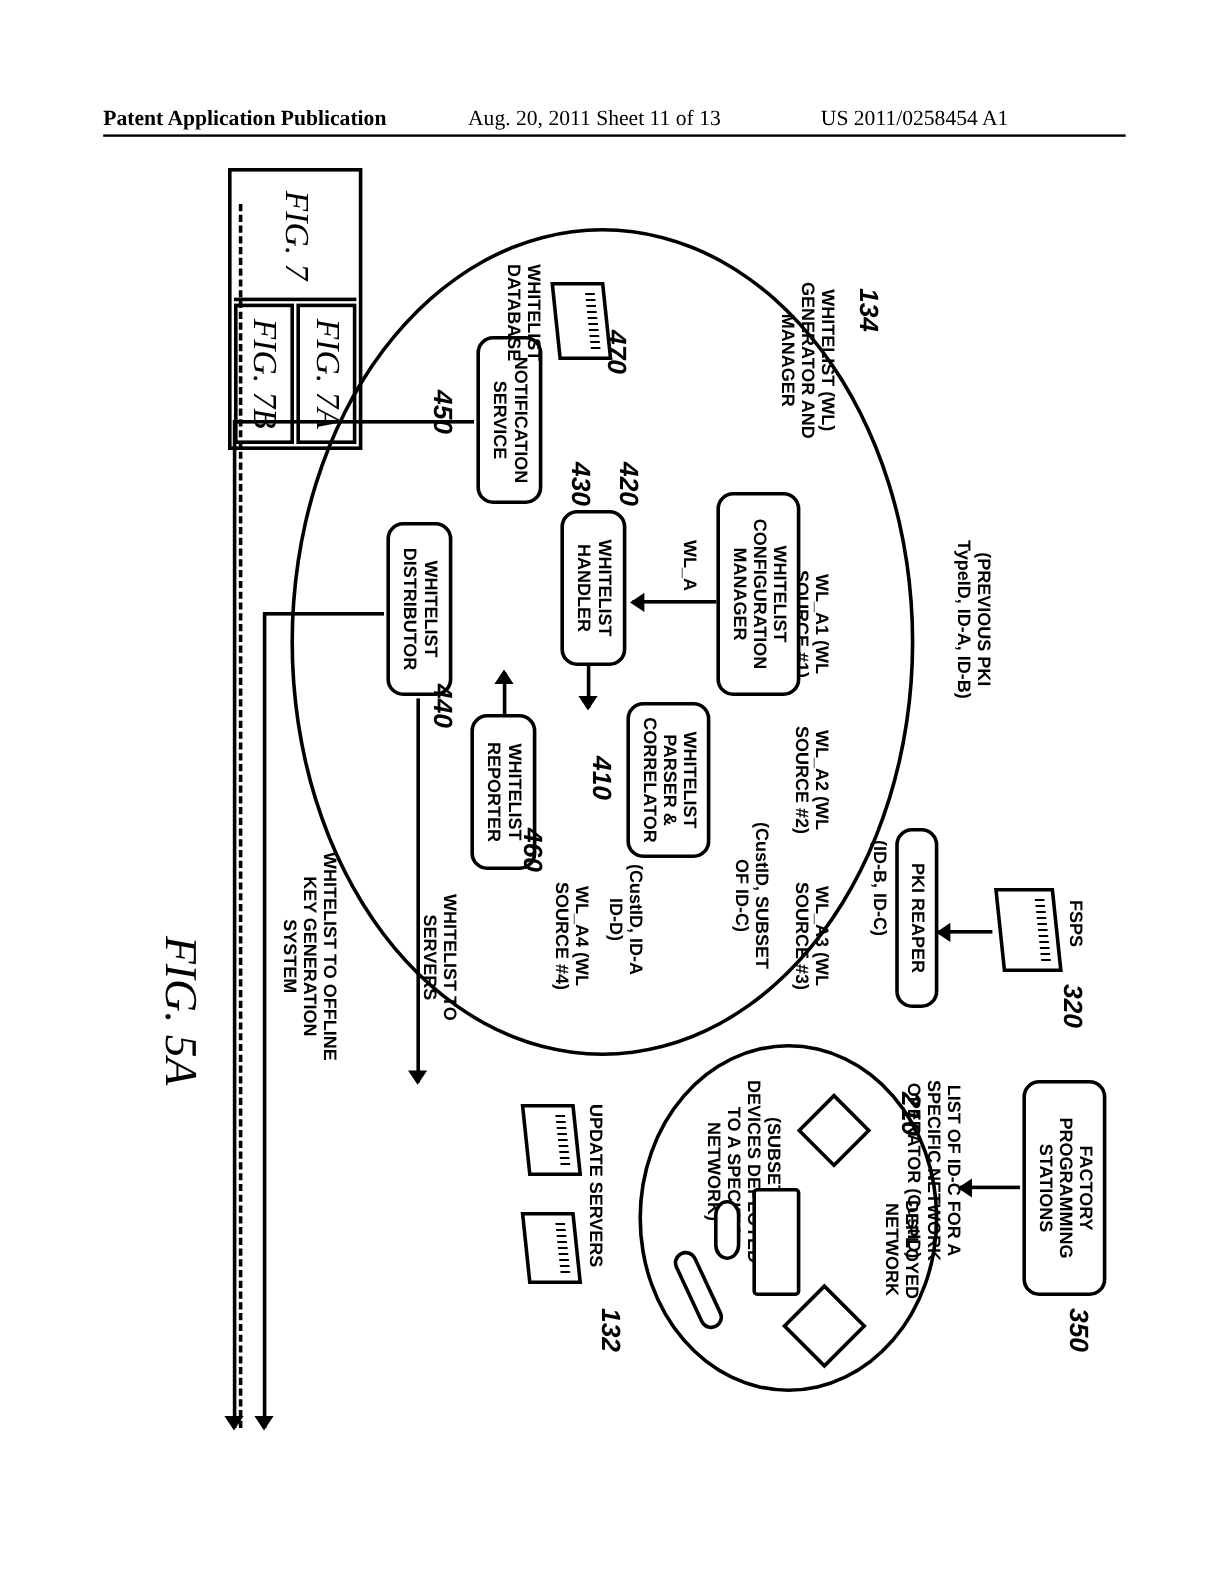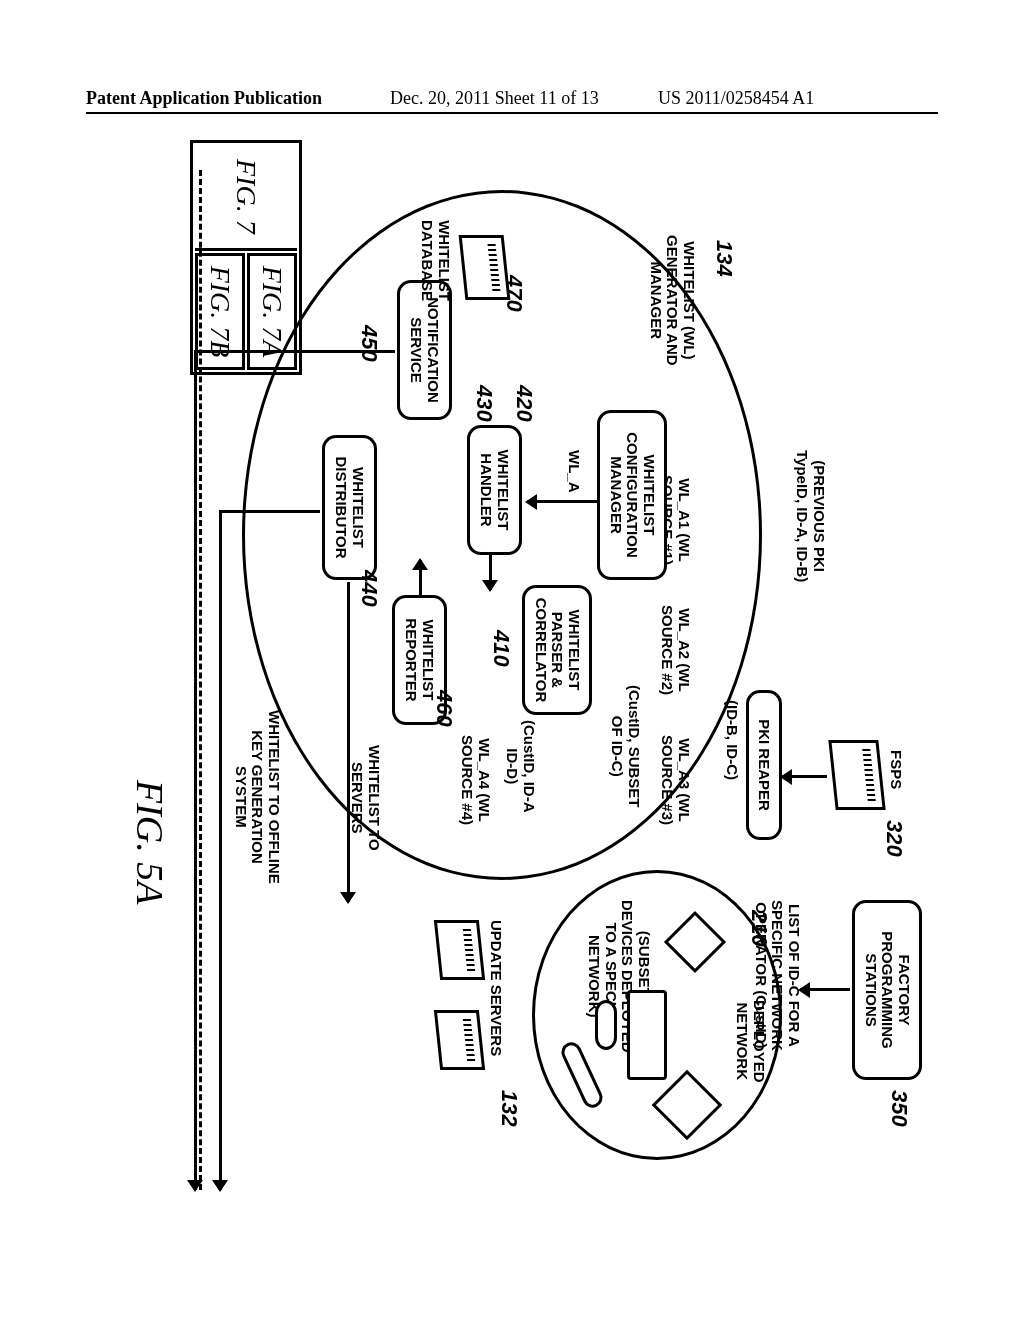--- a/index.html
+++ b/index.html
@@ -18,21 +18,21 @@
   }
   .header {
     position: absolute;
     top: 88px;
     left: 0;
     width: 1024px;
     font-size: 18px;
   }
   .header-left { position: absolute; left: 86px; font-weight: bold;}
   .header-center { position: absolute; left: 390px; }
-  .header-right { position: absolute; left: 658px; }
+  .header-right { position: absolute; left: 684px; }
   .header-rule {
     position: absolute;
     top: 112px;
     left: 86px;
     width: 852px;
     border-top: 2px solid #000;
   }
 
   
   .fig-stage {
@@ -160,21 +160,21 @@
   .keybox td{border:3px solid #000;padding:6px 10px;}
   .keybox .main{border:none;padding:6px 14px;}
 </style>
 </head>
 <body>
 
 <div class="page">
 
   <div class="header">
     <span class="header-left">Patent Application Publication</span>
-    <span class="header-center">Dec. 20, 2011  Sheet 11 of 13</span>
+    <span class="header-center">Aug. 20, 2011  Sheet 11 of 13</span>
     <span class="header-right">US 2011/0258454 A1</span>
   </div>
   <div class="header-rule"></div>
 
   <div class="fig-stage">
 
     <div class="ellipse big-ellipse"></div>
     <div class="ellipse deploy-ellipse"></div>
 
     <div class="dash" style="left:40px;top:720px;width:1020px;"></div>

